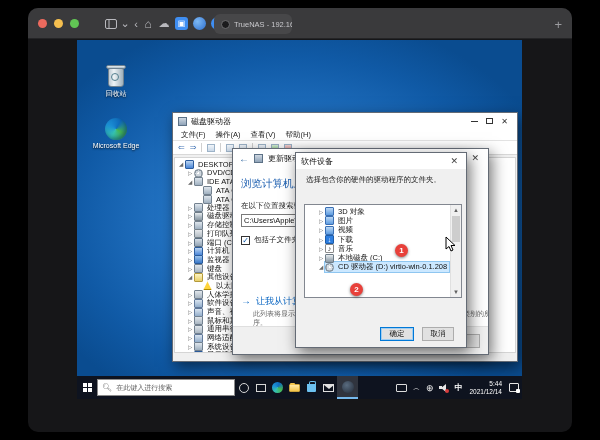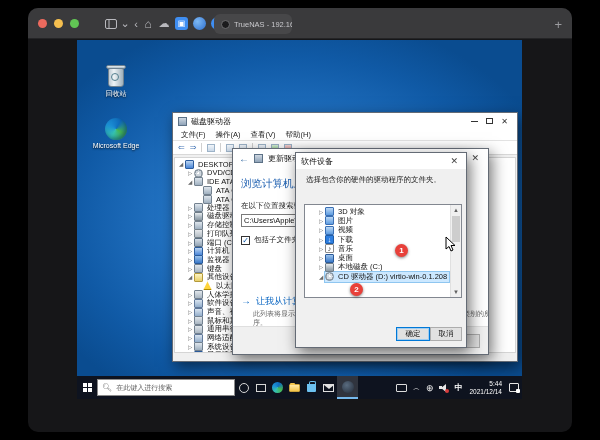--- a/index.html
+++ b/index.html
@@ -102,21 +102,21 @@
   .bfd-instr{font-size:7.5px;color:#222;padding:6px 10px 0;white-space:nowrap;overflow:hidden;}
   .treebox{position:absolute;left:8px;top:51px;width:158px;height:94px;background:#fff;border:1px solid #828790;overflow:hidden;}
   .treerows{position:absolute;left:2px;top:2px;right:12px;}
   .sbar{position:absolute;right:0;top:0;width:11px;height:100%;background:#f0f0f0;border-left:1px solid #e0e0e0;}
   .sarr{height:10px;display:flex;align-items:center;justify-content:center;font-size:6px;color:#606060;}
   .sthumb{position:absolute;left:1px;right:1px;top:11px;height:26px;background:#cdcdcd;}
   .sarr.dn{position:absolute;bottom:0;left:0;right:0;}
   .folderrow{position:absolute;left:8px;top:152px;display:flex;align-items:center;gap:4px;white-space:nowrap;}
   .folderlbl{font-size:7.5px;color:#222;}
   .folderinput{width:124px;height:14px;border:1px solid #7a7a7a;background:#fff;font-size:7px;color:#111;display:flex;align-items:center;padding:0 2px;overflow:hidden;white-space:nowrap;}
-  .bfd-btns{position:absolute;right:4px;top:174px;display:flex;justify-content:flex-end;}
+  .bfd-btns{position:absolute;right:12px;top:174px;display:flex;gap:8px;justify-content:flex-end;}
 
   
   .badge{position:absolute;width:13px;height:13px;border-radius:50%;background:#e8403a;color:#fff;font-size:8px;font-weight:bold;display:flex;align-items:center;justify-content:center;box-shadow:0 1px 3px rgba(0,0,0,.5);z-index:60;}
 
   
   .taskbar{position:absolute;left:0;bottom:0;width:100%;height:23px;background:#0e131f;display:flex;align-items:center;z-index:40;}
   .startbtn{width:20px;height:100%;display:flex;align-items:center;justify-content:center;}
   .wglyph{display:grid;grid-template-columns:4px 4px;grid-template-rows:4px 4px;gap:1px;}
   .wglyph span{background:#fff;}
   .searchbox{width:138px;height:17px;background:#fff;border:1px solid #8a8a8a;display:flex;align-items:center;gap:4px;padding:0 4px;}
@@ -478,27 +478,20 @@
               <div class="trow" style="height: 9.3px; padding-left: 10px;">
                 <span class="exp">▷</span>
                 <span class="hl">
                   <span class="ic ic-music">♪</span>
                   <span class="tlabel">音乐</span>
                 </span>
               </div>
               <div class="trow" style="height: 9.3px; padding-left: 10px;">
                 <span class="exp">▷</span>
                 <span class="hl">
-                  <span class="ic ic-desk"></span>
-                  <span class="tlabel">桌面</span>
-                </span>
-              </div>
-              <div class="trow" style="height: 9.3px; padding-left: 10px;">
-                <span class="exp">▷</span>
-                <span class="hl">
                   <span class="ic ic-hdd"></span>
                   <span class="tlabel">本地磁盘 (C:)</span>
                 </span>
               </div>
               <div class="trow sel" style="height: 9.3px; padding-left: 10px;">
                 <span class="exp">◢</span>
                 <span class="hl">
                   <span class="ic ic-cdrom"></span>
                   <span class="tlabel">CD 驱动器 (D:) virtio-win-0.1.208</span>
                 </span>

